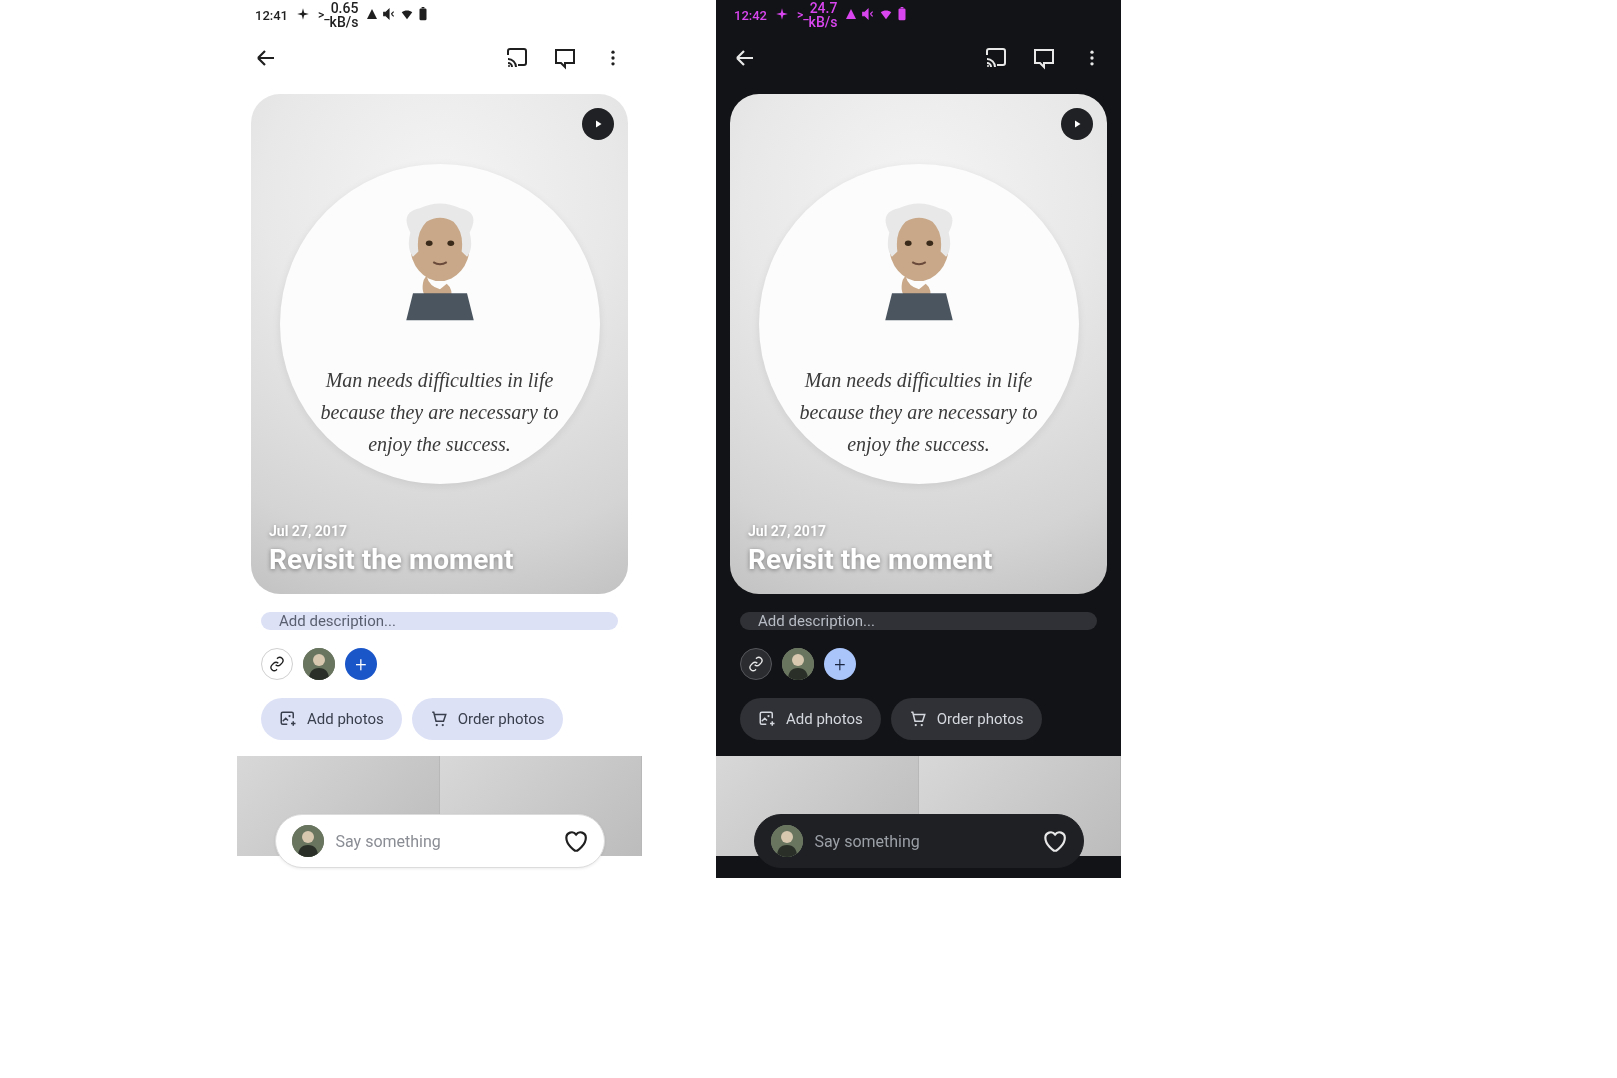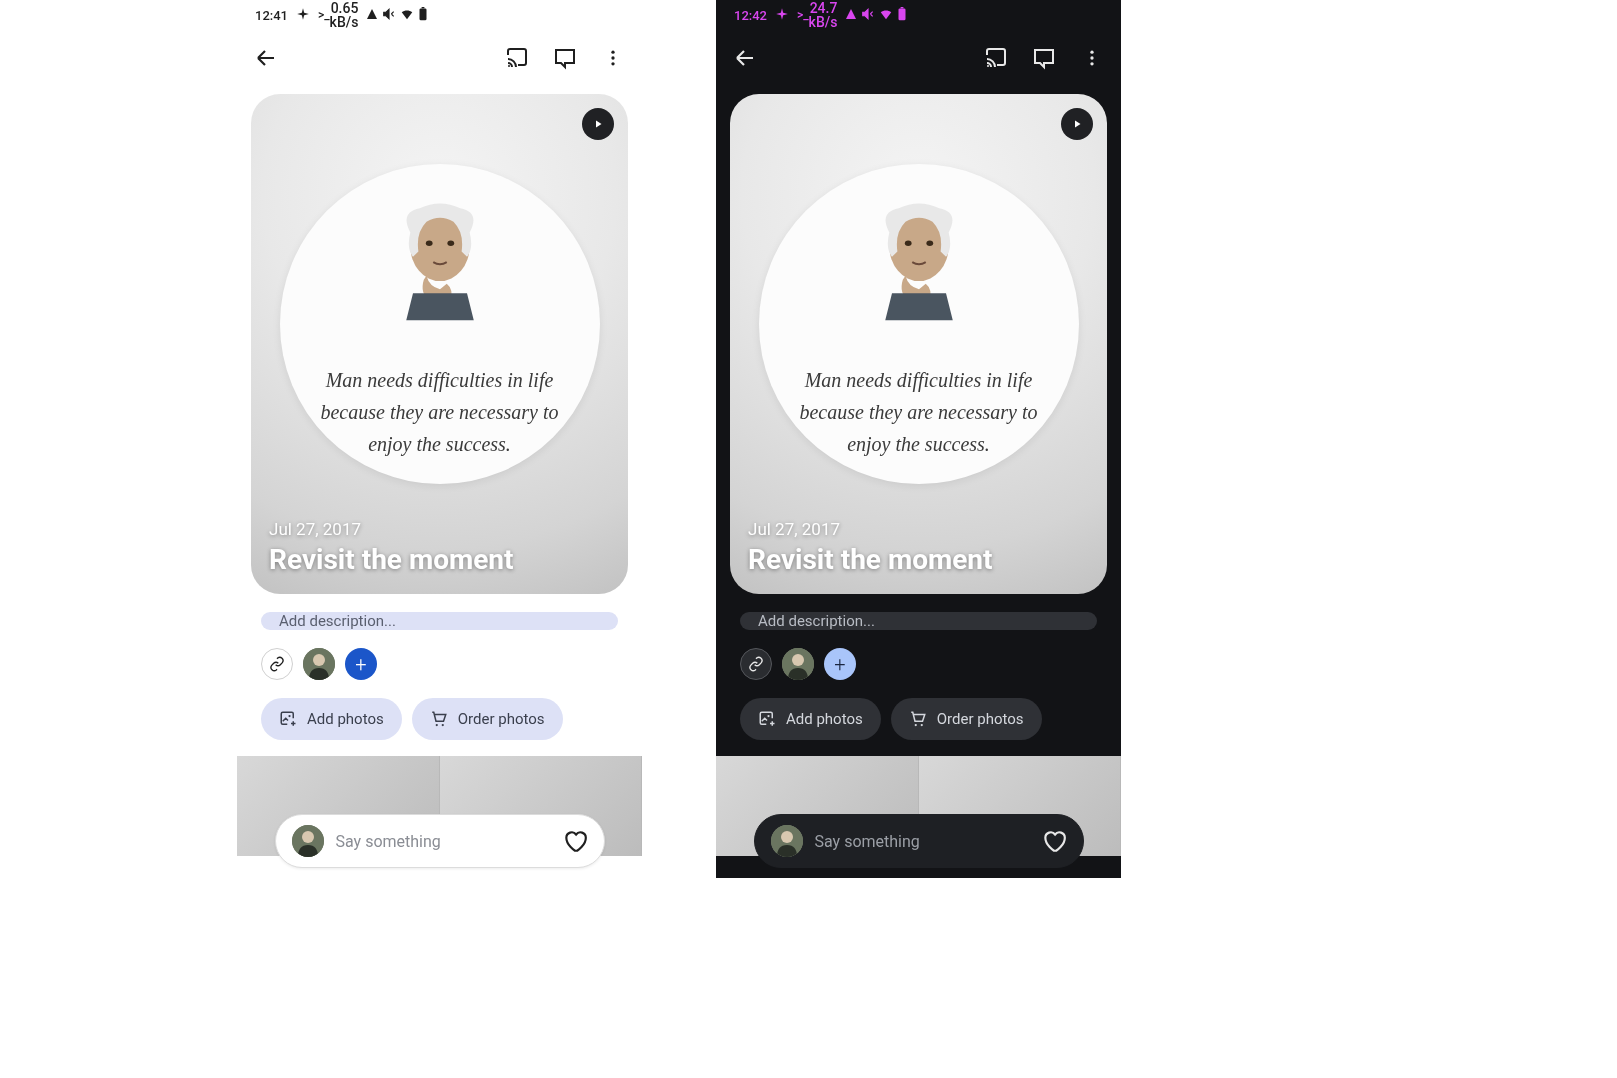--- a/index.html
+++ b/index.html
@@ -106,21 +106,21 @@
     line-height: 1.6;
     color: #3a3a3a;
     white-space: pre-line;
   }
   .hero-meta {
     position: absolute;
     left: 18px; bottom: 18px;
     color: #fff;
     text-shadow: 0 1px 4px rgba(0,0,0,0.4);
   }
-  .hero-date { font-size: 17px; font-weight: 400; margin-bottom: 4px; }
+  .hero-date { font-size: 14px; font-weight: 700; margin-bottom: 4px; }
   .hero-title { font-size: 28px; font-weight: 700; }
 
   
   .desc-pill {
     margin: 18px 24px 0;
     border-radius: 22px;
     padding: 0 18px;
     font-size: 15px;
   }
   .light .desc-pill { background: #dde1f6; color: #5a5f6f; }

